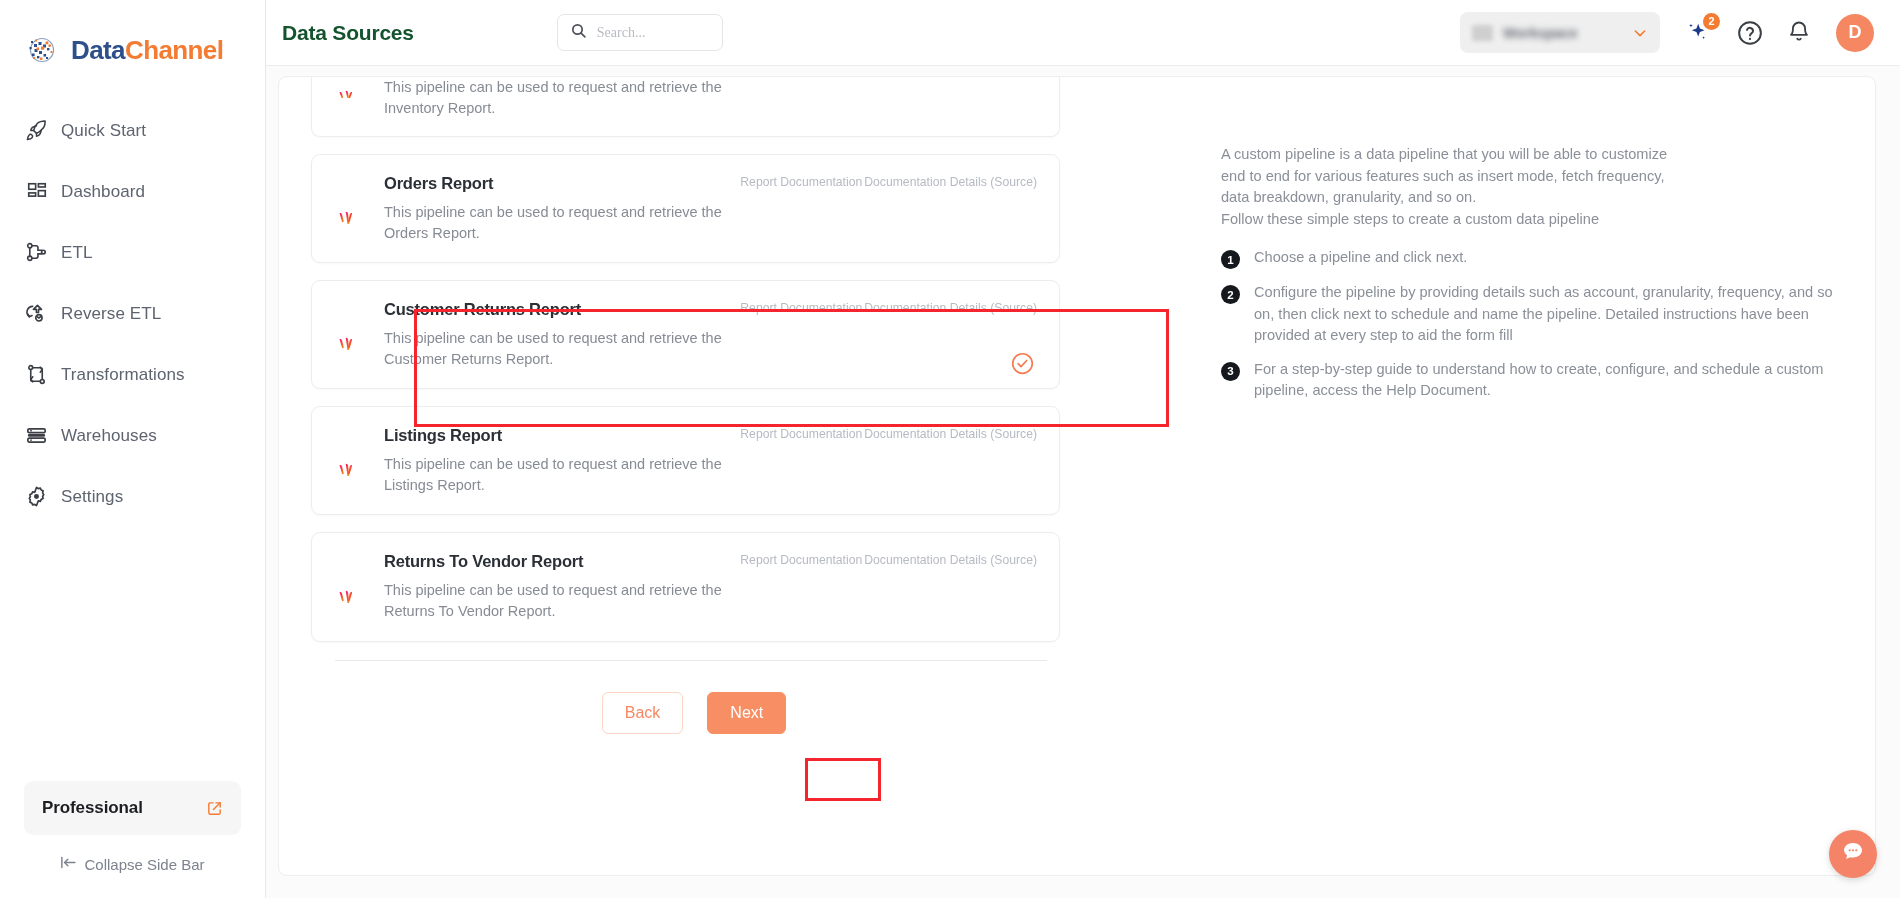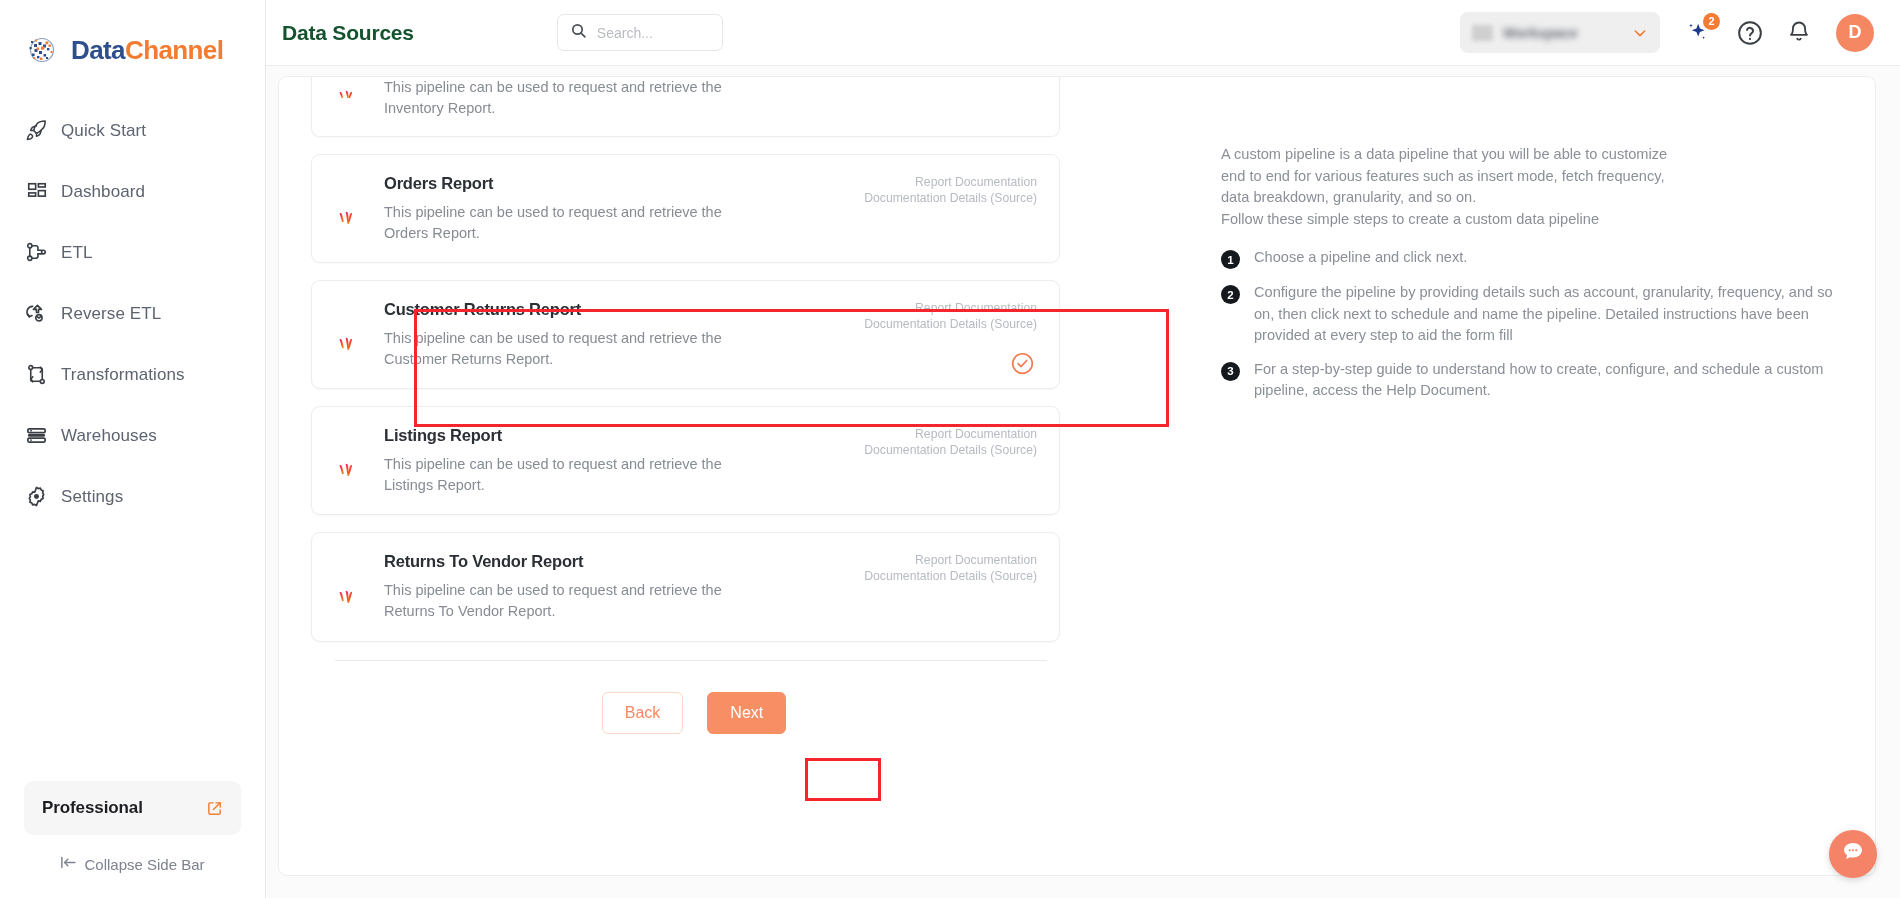--- a/index.html
+++ b/index.html
@@ -55,21 +55,21 @@
     display: flex; align-items: center; padding: 0 26px 0 16px;
     position: relative; z-index: 5;
   }
   .page-title { font-size: 21px; font-weight: 600; color: #14532d; letter-spacing: -0.2px; }
 
   .search-box {
     width: 166px; height: 37px; border: 1px solid #e6e6e6; border-radius: 7px;
     background: #fff; display: flex; align-items: center; gap: 10px;
     padding: 0 12px; margin-left: 143px; cursor: text;
   }
-  .search-ph { font-size: 14px; color: #b9bcc2; }
+  .search-ph { font-size: 14px; color: #b9bcc2; font-family: Liberation Serif, serif; }
 
   .top-right { margin-left: auto; display: flex; align-items: center; gap: 0; }
   .workspace-select {
     width: 200px; height: 41px; background: #efefef; border-radius: 8px;
     display: flex; align-items: center; padding: 0 12px; gap: 10px; cursor: pointer;
     margin-right: 24px;
   }
   .ws-logo { width: 21px; height: 16px; flex: 0 0 21px; background: #cfcfcf; border-radius: 2px;
              filter: blur(2.2px); }
   .ws-name {
@@ -111,21 +111,21 @@
   .pipe-card.clipped {
     border-top-left-radius: 0; border-top-right-radius: 0; border-top: none;
     padding-top: 0; height: 60px; overflow: hidden; margin-bottom: 17px;
   }
   .pipe-icon { width: 30px; flex: 0 0 30px; display: flex; align-items: center; padding-top: 22px; }
   .pipe-body { flex: 1; padding-left: 18px; min-width: 0; }
   .pipe-title { font-size: 16.5px; font-weight: 700; color: #2b2f36; letter-spacing: -0.2px; margin-bottom: 9px; }
   .pipe-desc { font-size: 14.5px; color: #868b94; line-height: 1.42; max-width: 360px; }
   .pipe-docs {
     position: absolute; right: 22px; top: 20px; text-align: right;
-    display: flex; flex-direction: column; gap: 2px;
+    display: flex; flex-direction: row; gap: 2px;
   }
   .doc-link { font-size: 12.2px; color: #b6bac2; cursor: pointer; }
   .pipe-check { position: absolute; right: 24px; top: 70px; width: 25px; height: 25px; }
 
   .divider { width: 712px; height: 1px; background: #e9e9e9; margin: 18px 0 0 36px; }
   .btn-row { display: flex; justify-content: center; gap: 24px; margin-top: 31px; padding-right: 120px; }
   .btn {
     min-width: 77px; height: 42px; border-radius: 6px; font-size: 16px;
     display: flex; align-items: center; justify-content: center; cursor: pointer;
     padding: 0 22px;

